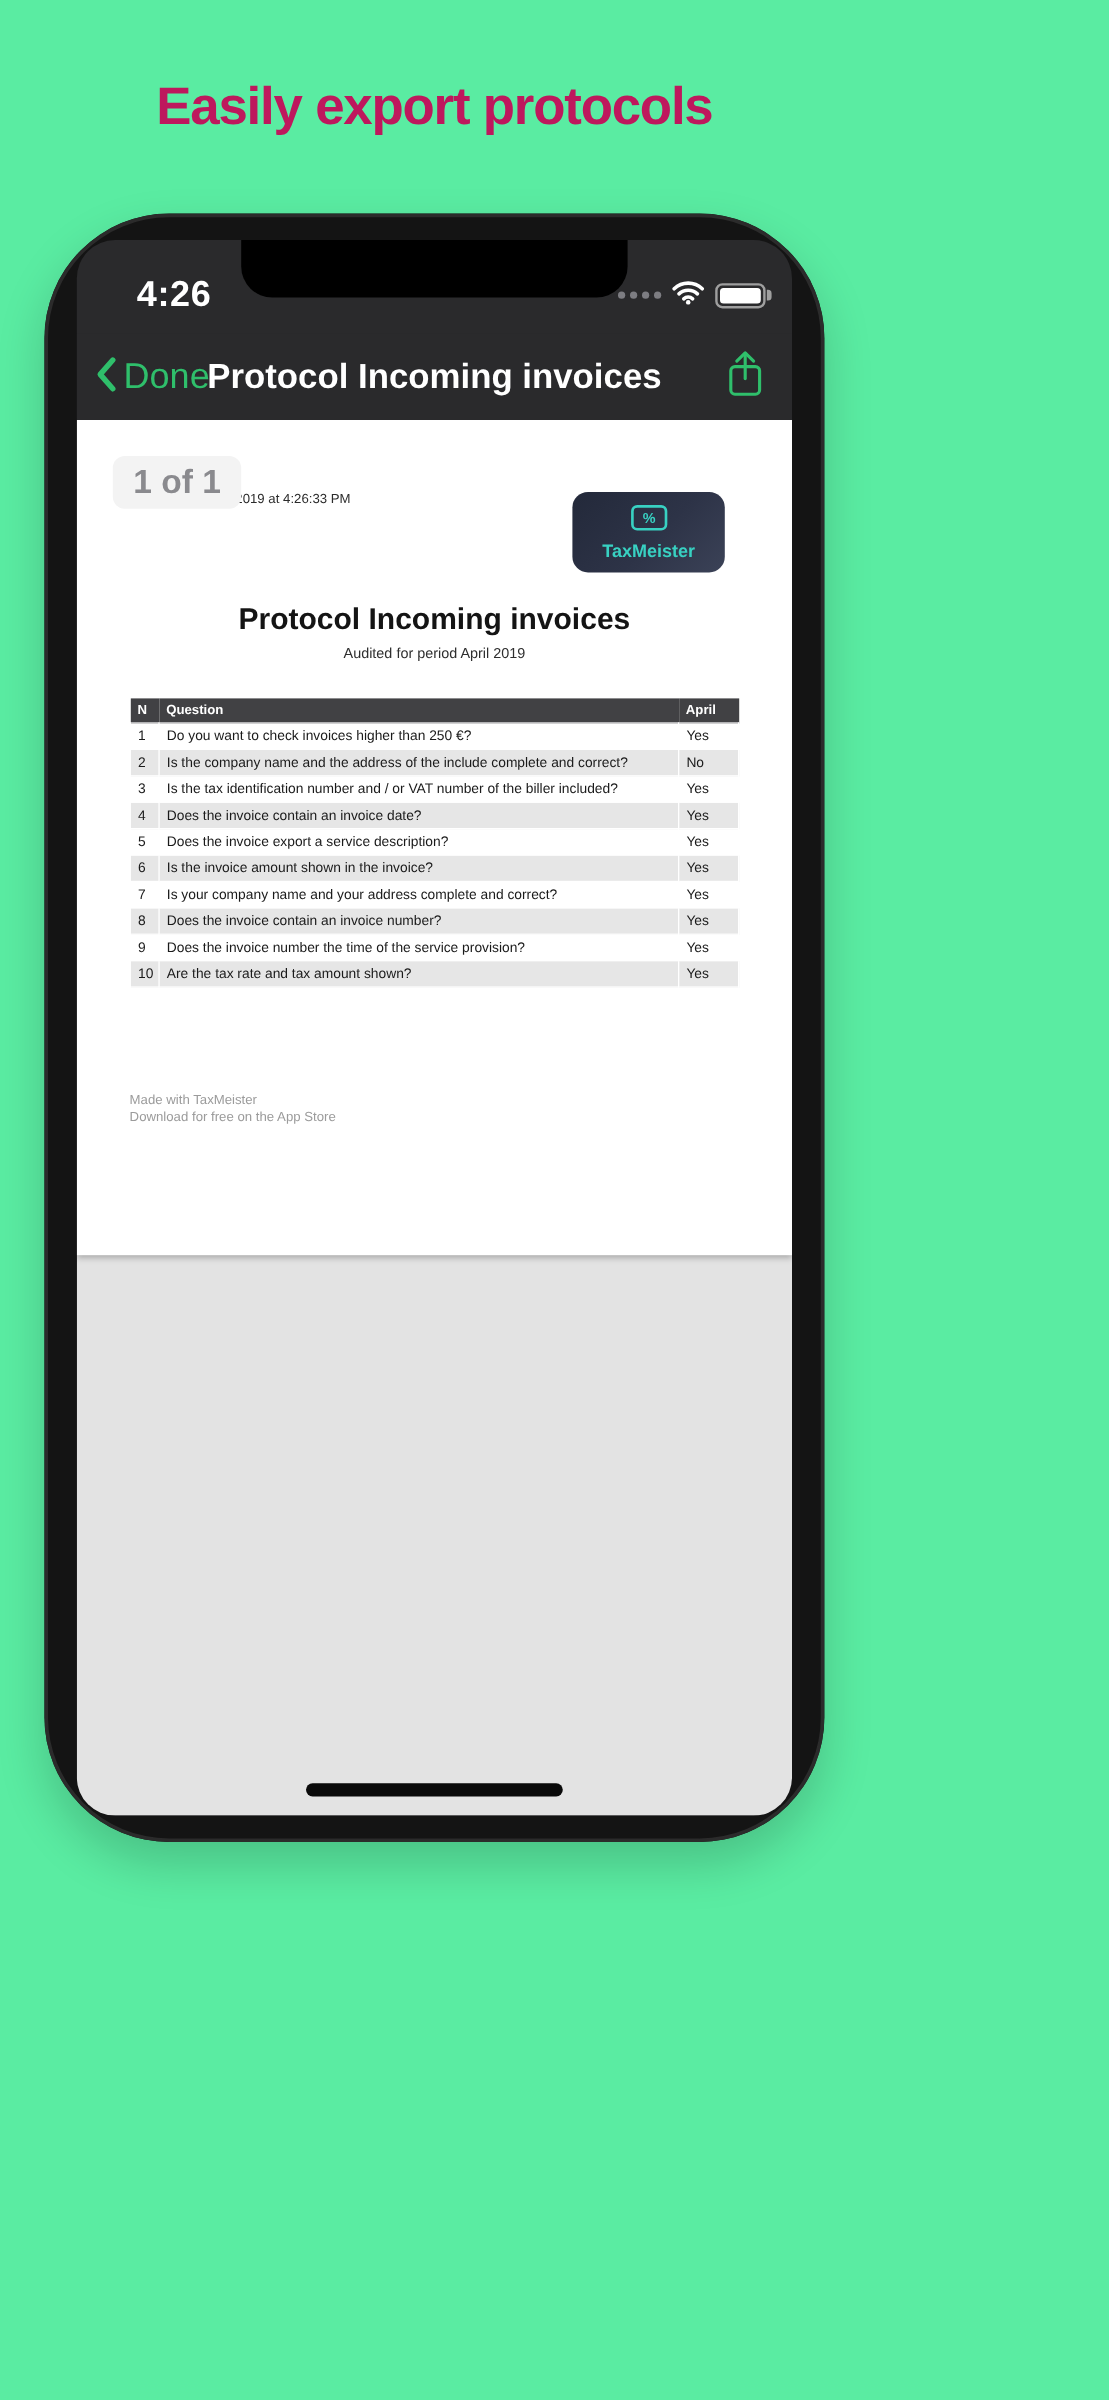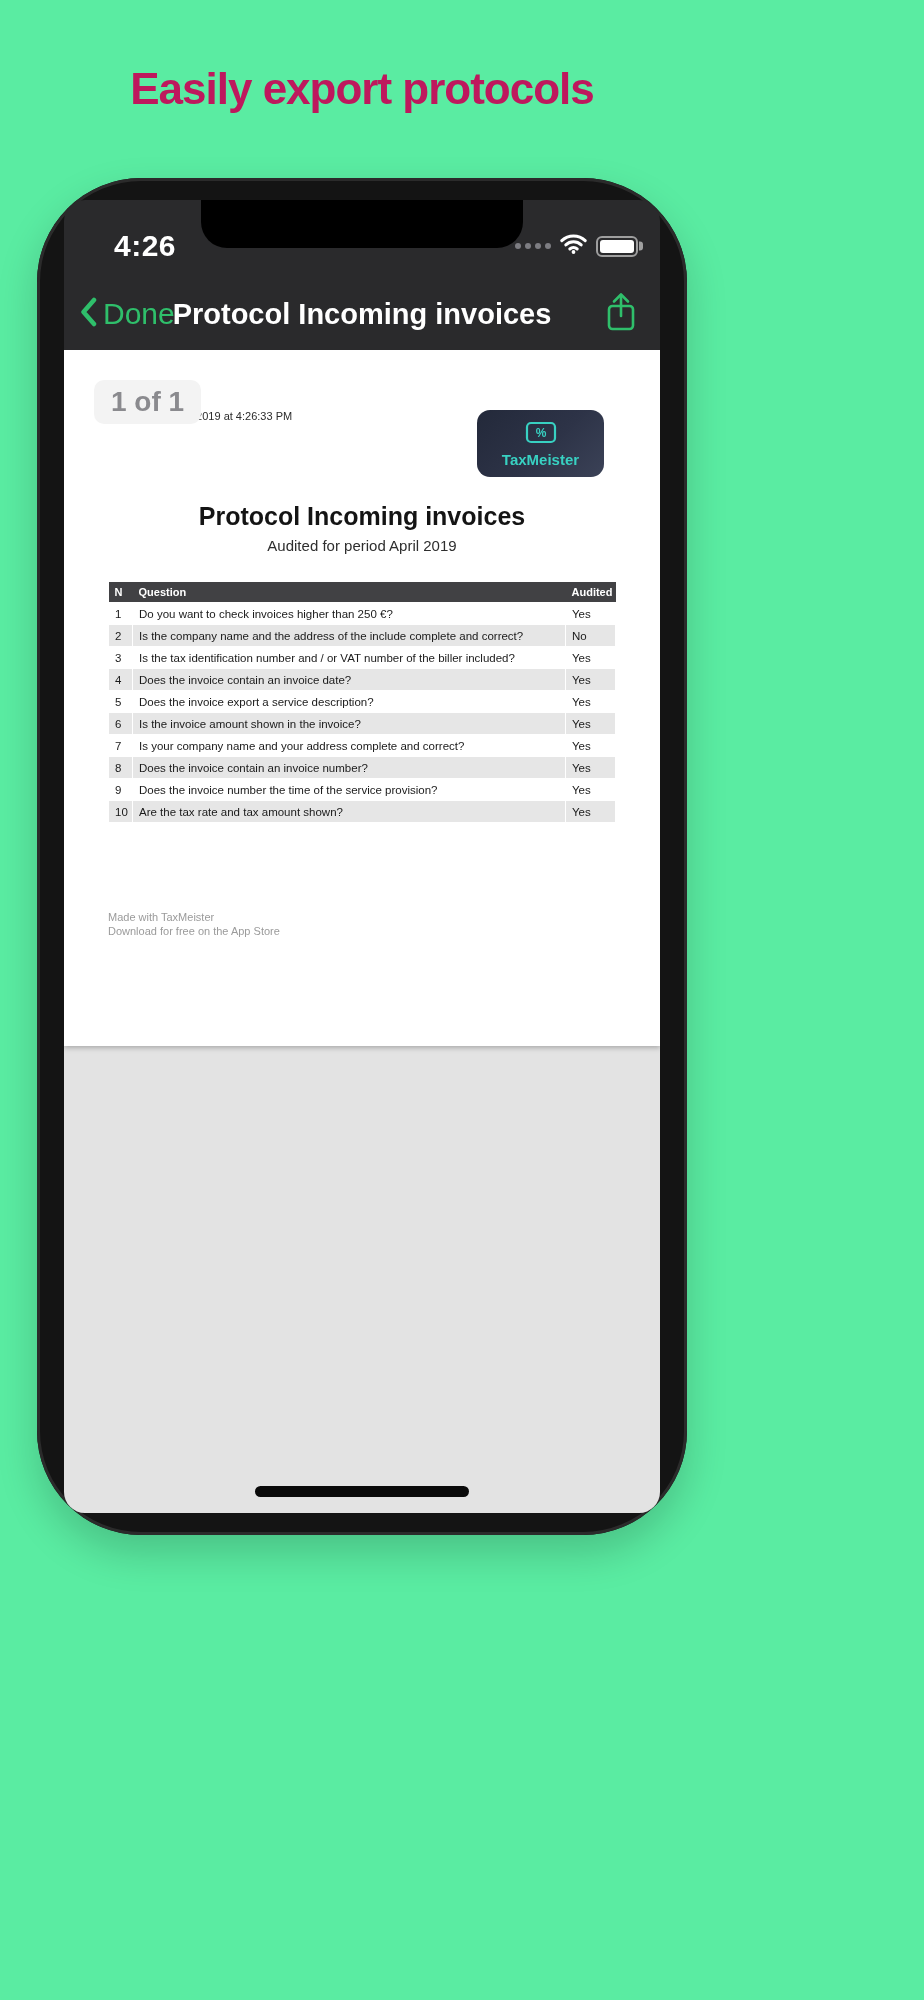--- a/index.html
+++ b/index.html
@@ -19,21 +19,21 @@
   }
 
   
   .phone {
     position:absolute; left:37px; top:178px; width:650px; height:1357px;
     background:#141414; border-radius:104px;
     box-shadow: inset 0 0 0 3px #2b2b2b, 0 18px 40px rgba(0,0,0,0.18);
   }
   .screen {
     position:absolute; left:27px; top:22px; width:596px; height:1313px;
-    border-radius:21px; overflow:hidden; background:#2A2A2C;
+    border-radius:32px; overflow:hidden; background:#2A2A2C;
     display:flex; flex-direction:column;
   }
   .notch {
     position:absolute; top:0; left:50%; transform:translateX(-50%);
     width:322px; height:48px; background:#000;
     border-radius:0 0 26px 26px; z-index:6;
   }
 
   
   .status-bar {
@@ -84,21 +84,21 @@
     position:absolute; right:56px; top:60px; width:127px; height:67px;
     border-radius:13px;
     background:linear-gradient(135deg,#23293a 0%, #2d3347 55%, #3b4257 100%);
     display:flex; flex-direction:column; align-items:center; justify-content:center; gap:2px;
   }
   .logo-text { color:#38D1C2; font-size:15px; font-weight:700; }
 
   .doc-title { position:absolute; top:152px; left:0; width:100%; text-align:center;
     font-size:25px; font-weight:700; color:#141414; }
   .doc-subtitle { position:absolute; top:187px; left:0; width:100%; text-align:center;
-    font-size:15px; color:#2e2e2e; }
+    font-size:12px; color:#2e2e2e; }
 
   .protocol-table {
     position:absolute; left:44px; top:232px; width:508px;
     border-collapse:collapse; table-layout:fixed;
     font-size:11.5px; color:#1a1a1a;
   }
   .protocol-table th {
     background:#414144; color:#fff; font-size:11px; font-weight:700;
     text-align:left; padding:4px 6px; height:20px;
   }
@@ -185,21 +185,21 @@
         </div>
 
         <div class="doc-title">Protocol Incoming invoices</div>
         <div class="doc-subtitle">Audited for period April 2019</div>
 
         <table class="protocol-table">
           <thead>
             <tr>
               <th class="col-n">N</th>
               <th>Question</th>
-              <th class="col-answer">Audited</th>
+              <th class="col-answer">April</th>
             </tr>
           </thead>
           <tbody>
               <tr>
                 <td class="col-n">1</td>
                 <td>Do you want to check invoices higher than 250 €?</td>
                 <td class="col-answer">Yes</td>
               </tr>
               <tr>
                 <td class="col-n">2</td>

